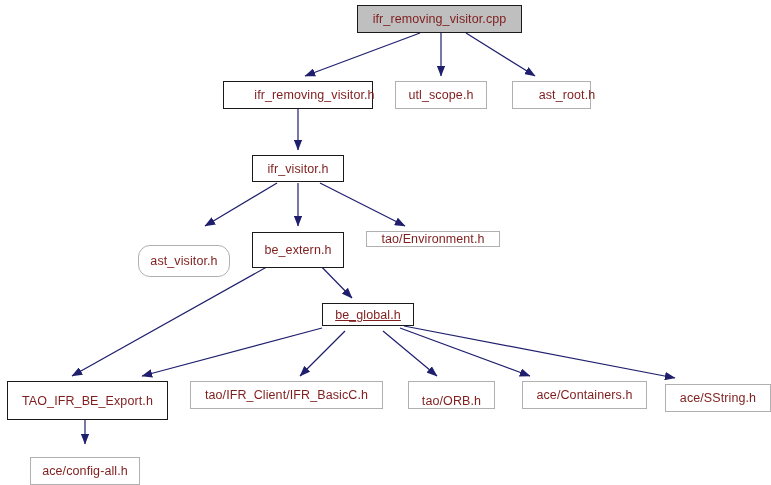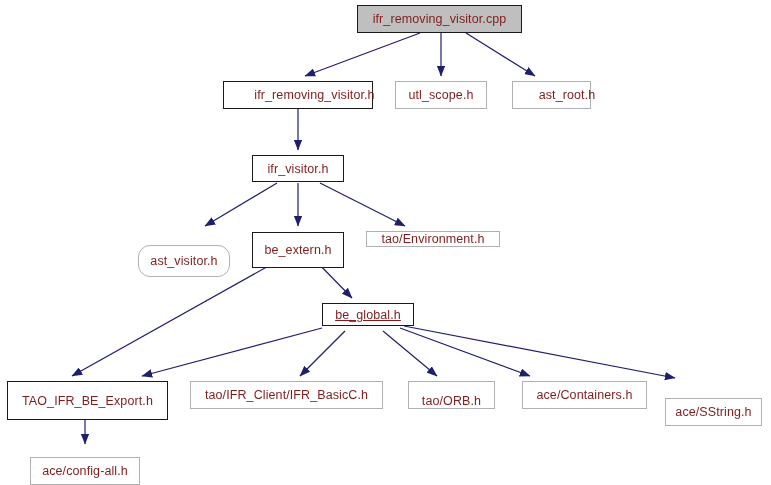--- a/index.html
+++ b/index.html
@@ -110,20 +110,20 @@
       </div>
       <div class="node-box" style="left: 190px; top: 381px; width: 193px; height: 28px; text-align: right;">
         <span class="node-label">tao/IFR_Client/IFR_BasicC.h</span>
       </div>
       <div class="node-box" style="left: 408px; top: 381px; width: 87px; height: 28px; align-items: flex-end;">
         <span class="node-label">tao/ORB.h</span>
       </div>
       <div class="node-box" style="left: 522px; top: 381px; width: 125px; height: 28px;">
         <span class="node-label">ace/Containers.h</span>
       </div>
-      <div class="node-box" style="left: 665px; top: 398px; width: 97px; height: 28px; text-align: center;">
+      <div class="node-box" style="left: 665px; top: 384px; width: 106px; height: 28px; text-align: center;">
         <span class="node-label">ace/SString.h</span>
       </div>
       <div class="node-box" style="left: 30px; top: 449px; width: 110px; height: 28px; margin-top: 8px;">
         <span class="node-label">ace/config-all.h</span>
       </div>
     </div>
 </div>
 
 </body></html>

